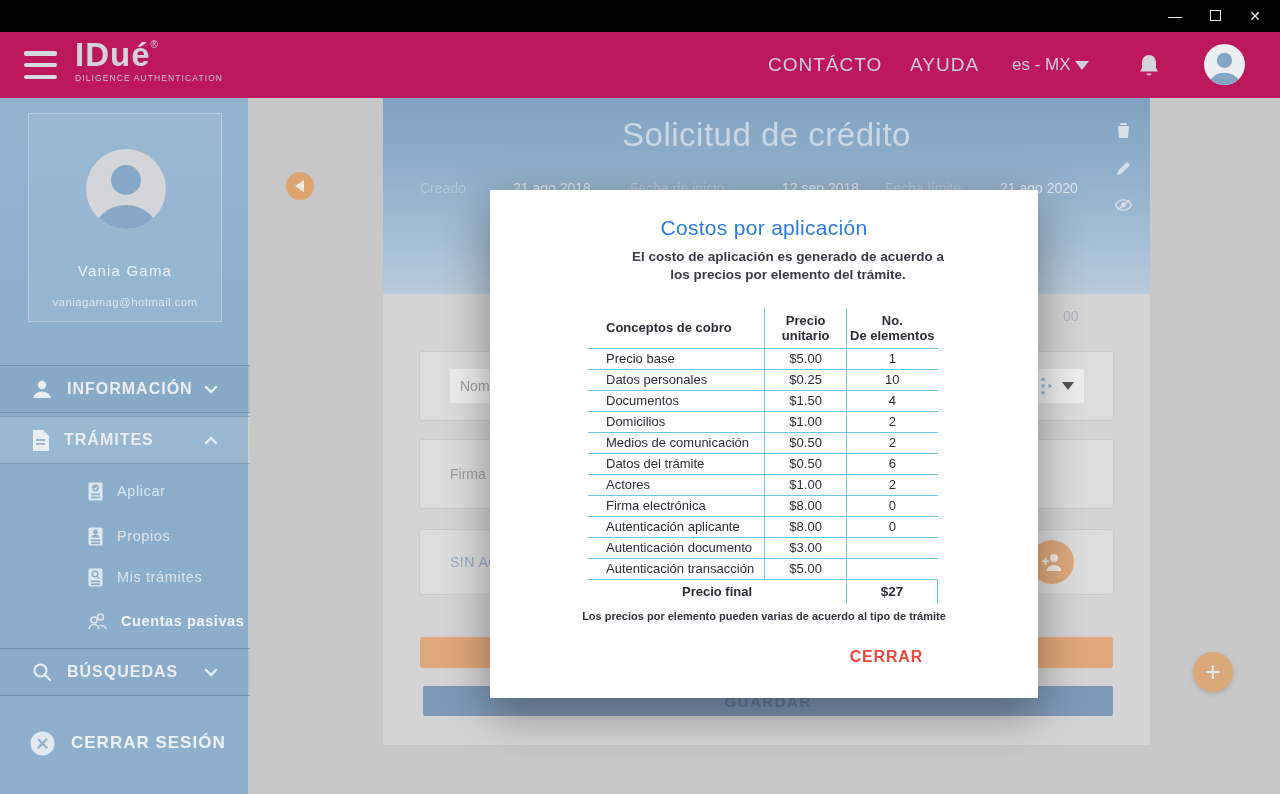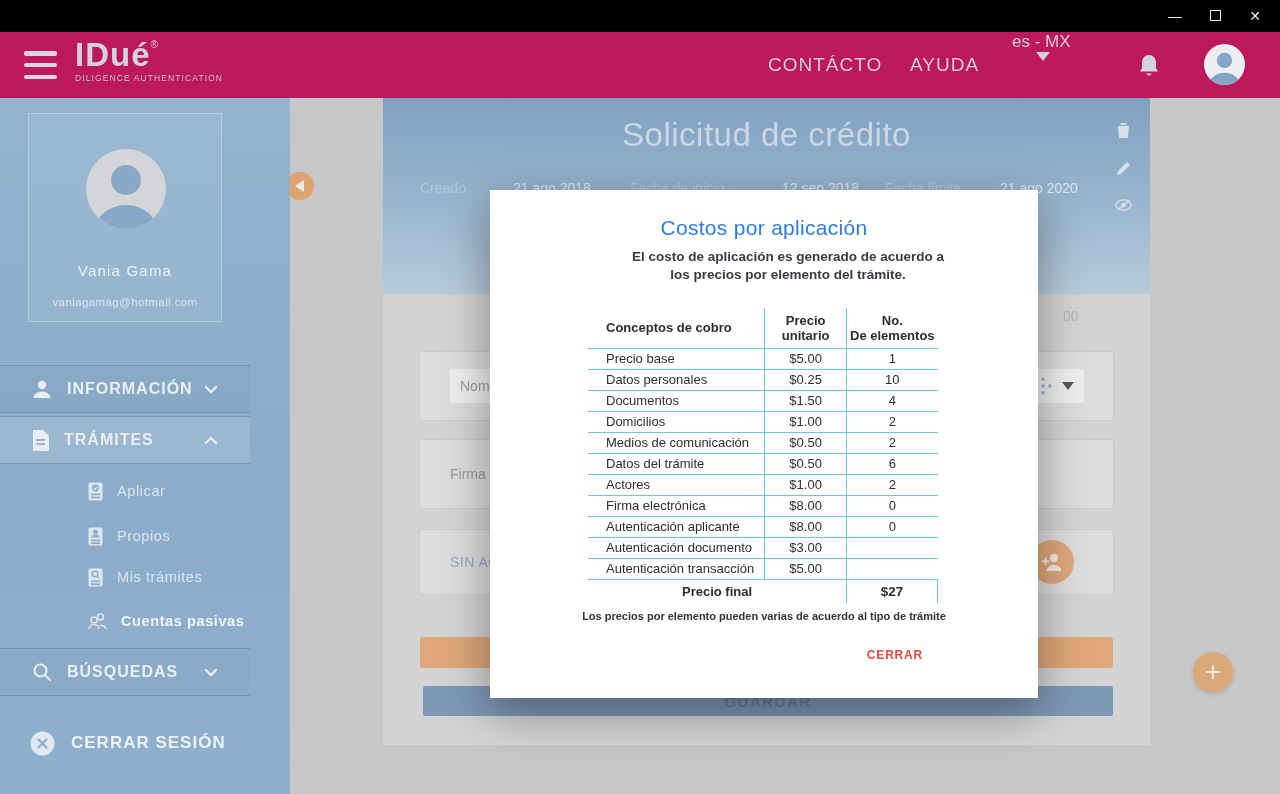--- a/index.html
+++ b/index.html
@@ -15,27 +15,27 @@
   .appheader { position:absolute; left:0; top:32px; width:1280px; height:66px; background:#be185d; z-index:40; display:flex; align-items:center; }
   .hamburger { position:absolute; left:24px; top:19px; width:33px; height:28px; display:flex; flex-direction:column; justify-content:space-between; cursor:pointer; }
   .hamburger div { height:4.5px; background:#d8d8df; border-radius:2px; }
   .logo { position:absolute; left:75px; top:6px; color:#d3d3db; }
   .logo .word { font-size:33px; font-weight:bold; letter-spacing:1px; line-height:34px; }
   .logo .reg { font-size:10px; vertical-align:18px; }
   .logo .sub { font-size:8.5px; letter-spacing:1.1px; color:#c7c7d1; margin-top:1px; }
   .hnav { position:absolute; top:0; height:66px; display:flex; align-items:center; color:#cfcfd9; }
   .hnav-contacto { left:768px; font-size:19px; letter-spacing:1px; font-weight:500; cursor:pointer; }
   .hnav-ayuda { left:910px; font-size:19px; letter-spacing:1px; font-weight:500; cursor:pointer; }
-  .hnav-lang { left:1012px; font-size:17px; cursor:pointer;flex-direction:column; }
+  .hnav-lang { left:1012px; font-size:17px; cursor:pointer; }
   .caret-down { display:inline-block; width:0; height:0; border-left:7px solid transparent; border-right:7px solid transparent; border-top:9px solid #cfcfd9; margin-left:4px; vertical-align:1px; }
   .bell { position:absolute; left:1138px; top:22px; cursor:pointer; }
   .avatar-sm { position:absolute; left:1204px; top:12px; width:41px; height:41px; cursor:pointer; }
 
   
-  .sidebar { position:absolute; left:0; top:98px; width:290px; height:696px; background:linear-gradient(180deg,#93b3cf 0%,#8badca 55%,#8fb0cd 100%); z-index:10;text-decoration:underline; }
+  .sidebar { position:absolute; left:0; top:98px; width:248px; height:696px; background:linear-gradient(180deg,#93b3cf 0%,#8badca 55%,#8fb0cd 100%); z-index:10;text-decoration:underline; }
   .profile-card { position:absolute; left:28px; top:15px; width:194px; height:209px; background:rgba(255,255,255,0.07); border:1px solid rgba(255,255,255,0.30); }
   .profile-avatar { position:absolute; left:57px; top:35px; width:80px; height:80px; }
   .profile-name { position:absolute; left:0; top:148px; width:100%; text-align:center; color:#eef2f6; font-size:15px; letter-spacing:1.2px; }
   .profile-email { position:absolute; left:0; top:182px; width:100%; text-align:center; color:rgba(238,243,248,0.78); font-size:11.5px; letter-spacing:0.4px; }
   .sb-band { position:absolute; left:0; width:250px; height:48px; border-top:1px solid rgba(72,94,116,0.35); border-bottom:1px solid rgba(72,94,116,0.35); display:flex; align-items:center; cursor:pointer; color:#eaeef3; font-weight:bold; letter-spacing:1px; font-size:16px; }
   .sb-band .icon { margin-left:32px; margin-right:15px; display:flex; }
   .sb-band .chev { position:absolute; right:32px; display:flex; }
   .band-info { top:267px; background:rgba(125,155,185,0.25); }
   .band-tramites { top:318px; background:rgba(255,255,255,0.13); }
   .band-busquedas { top:550px; background:rgba(125,155,185,0.18); }
@@ -82,21 +82,21 @@
   .cost-table td { height:21px; }
   .cost-table th, .cost-table td { border-bottom:1px solid #6cc4e6; }
   .cost-table th:nth-child(1), .cost-table td:nth-child(1) { width:177px; border-right:1px solid #6cc4e6; }
   .cost-table th:nth-child(2), .cost-table td:nth-child(2) { width:82px; text-align:center; border-right:1px solid #6cc4e6; }
   .cost-table th:nth-child(3), .cost-table td:nth-child(3) { width:91px; text-align:center; }
   .cost-table td:first-child { padding-left:18px; }
   .cost-table tfoot td { border:none; font-weight:600; height:24px; }
   .cost-table tfoot .pf-label { text-align:center; padding-left:0; }
   .cost-table tfoot .pf-value { font-weight:bold; font-size:13.5px; }
   .modal-note { position:absolute; left:0; top:420px; width:100%; text-align:center; font-size:11px; font-weight:600; color:#33333b; }
-  .modal-close { position:absolute; right:115px; top:458px; color:#e8493c; font-size:12px; font-weight:bold; letter-spacing:0.8px; cursor:pointer; }
+  .modal-close { position:absolute; right:115px; top:458px; color:#e8493c; font-size:16px; font-weight:bold; letter-spacing:0.8px; cursor:pointer; }
 </style>
 </head>
 <body>
 
 <div class="titlebar">
   <span class="winbtn">—</span>
   <span class="winbtn"><span class="sq"></span></span>
   <span class="winbtn">✕</span>
 </div>
 

